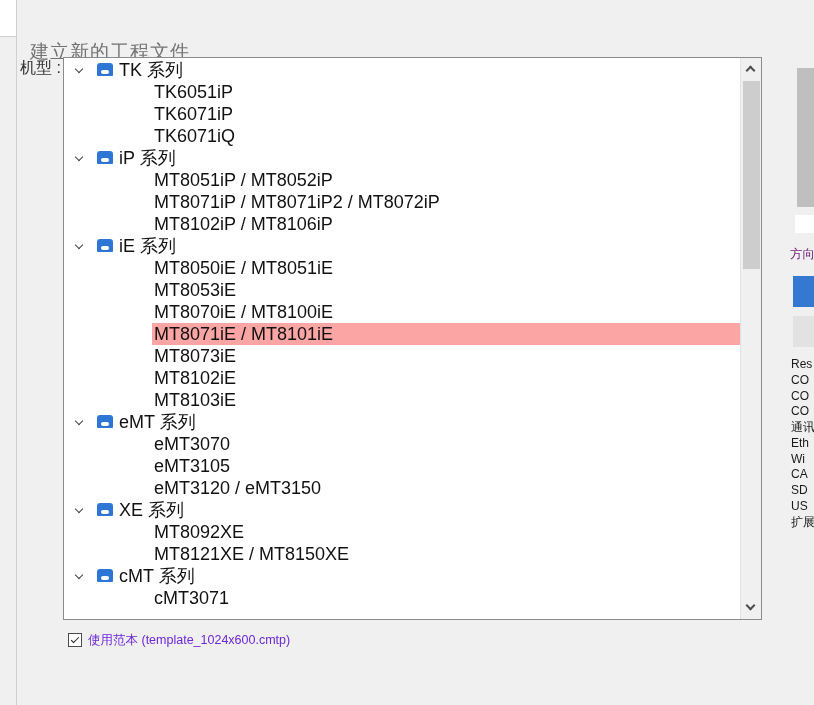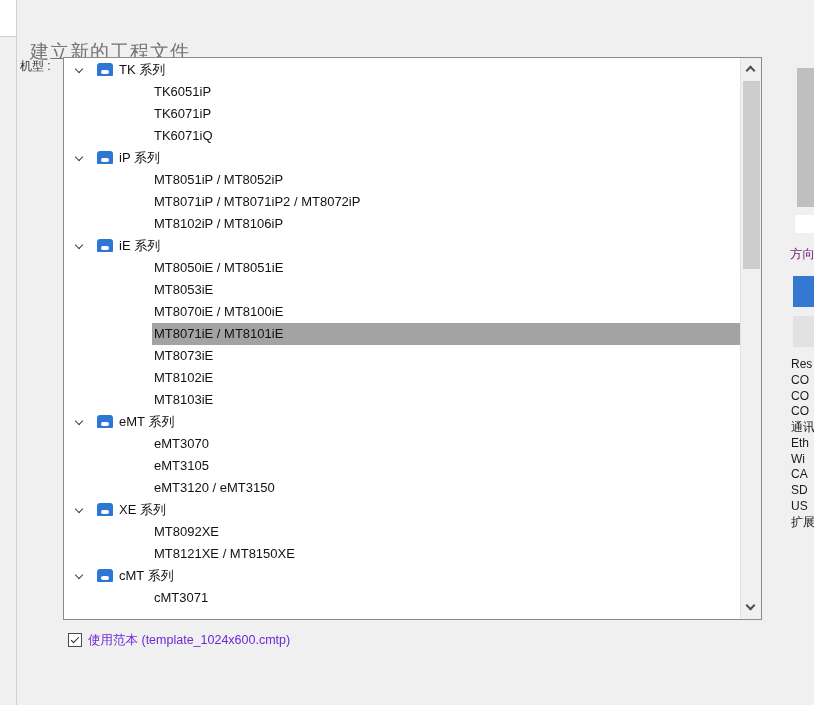--- a/index.html
+++ b/index.html
@@ -7,30 +7,30 @@
     font-family:"Liberation Sans", sans-serif; background:#f0f0f0; }
   .abs { position:absolute; }
 
   
   .left-strip { left:0; top:0; width:17px; height:705px; background:#f0f0f0;
     border-right:1px solid #cfcfcf; }
   .left-strip-top { left:0; top:0; width:16px; height:37px; background:#ffffff;
     border-bottom:1px solid #cfcfcf; }
 
   .dlg-title { left:30px; top:11px; font-size:19px; color:#737373; letter-spacing:1px;margin-top:28px; }
-  .model-label { left:20px; top:58px; font-size:12px; color:#333; }
+  .model-label { left:20px; top:58px; font-size:16px; color:#333; }
 
   
   .listbox { left:63px; top:57px; width:699px; height:563px; background:#ffffff;
     border:1px solid #888c90; overflow:hidden; }
   .rows { position:absolute; left:0; top:1px; right:21px; }
-  .row { height:22px; line-height:22px; font-size:13px; color:#111;
+  .row { height:22px; line-height:22px; font-size:18px; color:#111;
     white-space:nowrap; position:relative; }
   .row.item { margin-left:88px; padding-left:2px; }
-  .row.item.selected { background:#a3a3a3; }
+  .row.item.selected { background:#fca5a5; }
   .row.group { padding-left:0; }
   .chev { position:absolute; left:9px; top:5px; width:13px; height:13px; }
   .chev i { position:absolute; left:3px; top:2px; display:block; width:6px; height:6px;
     border:solid #404040; border-width:0 1.5px 1.5px 0; transform:rotate(45deg); }
   .hmi { position:absolute; left:33px; top:4px; width:16px; height:13px;
     background:#2e76d6; border-radius:3px 3px 1px 1px; }
   .hmi .slot { position:absolute; left:4px; bottom:2px; width:8px; height:4px;
     background:#ffffff; border-radius:2px; }
   .glabel { position:absolute; left:55px; }
 

